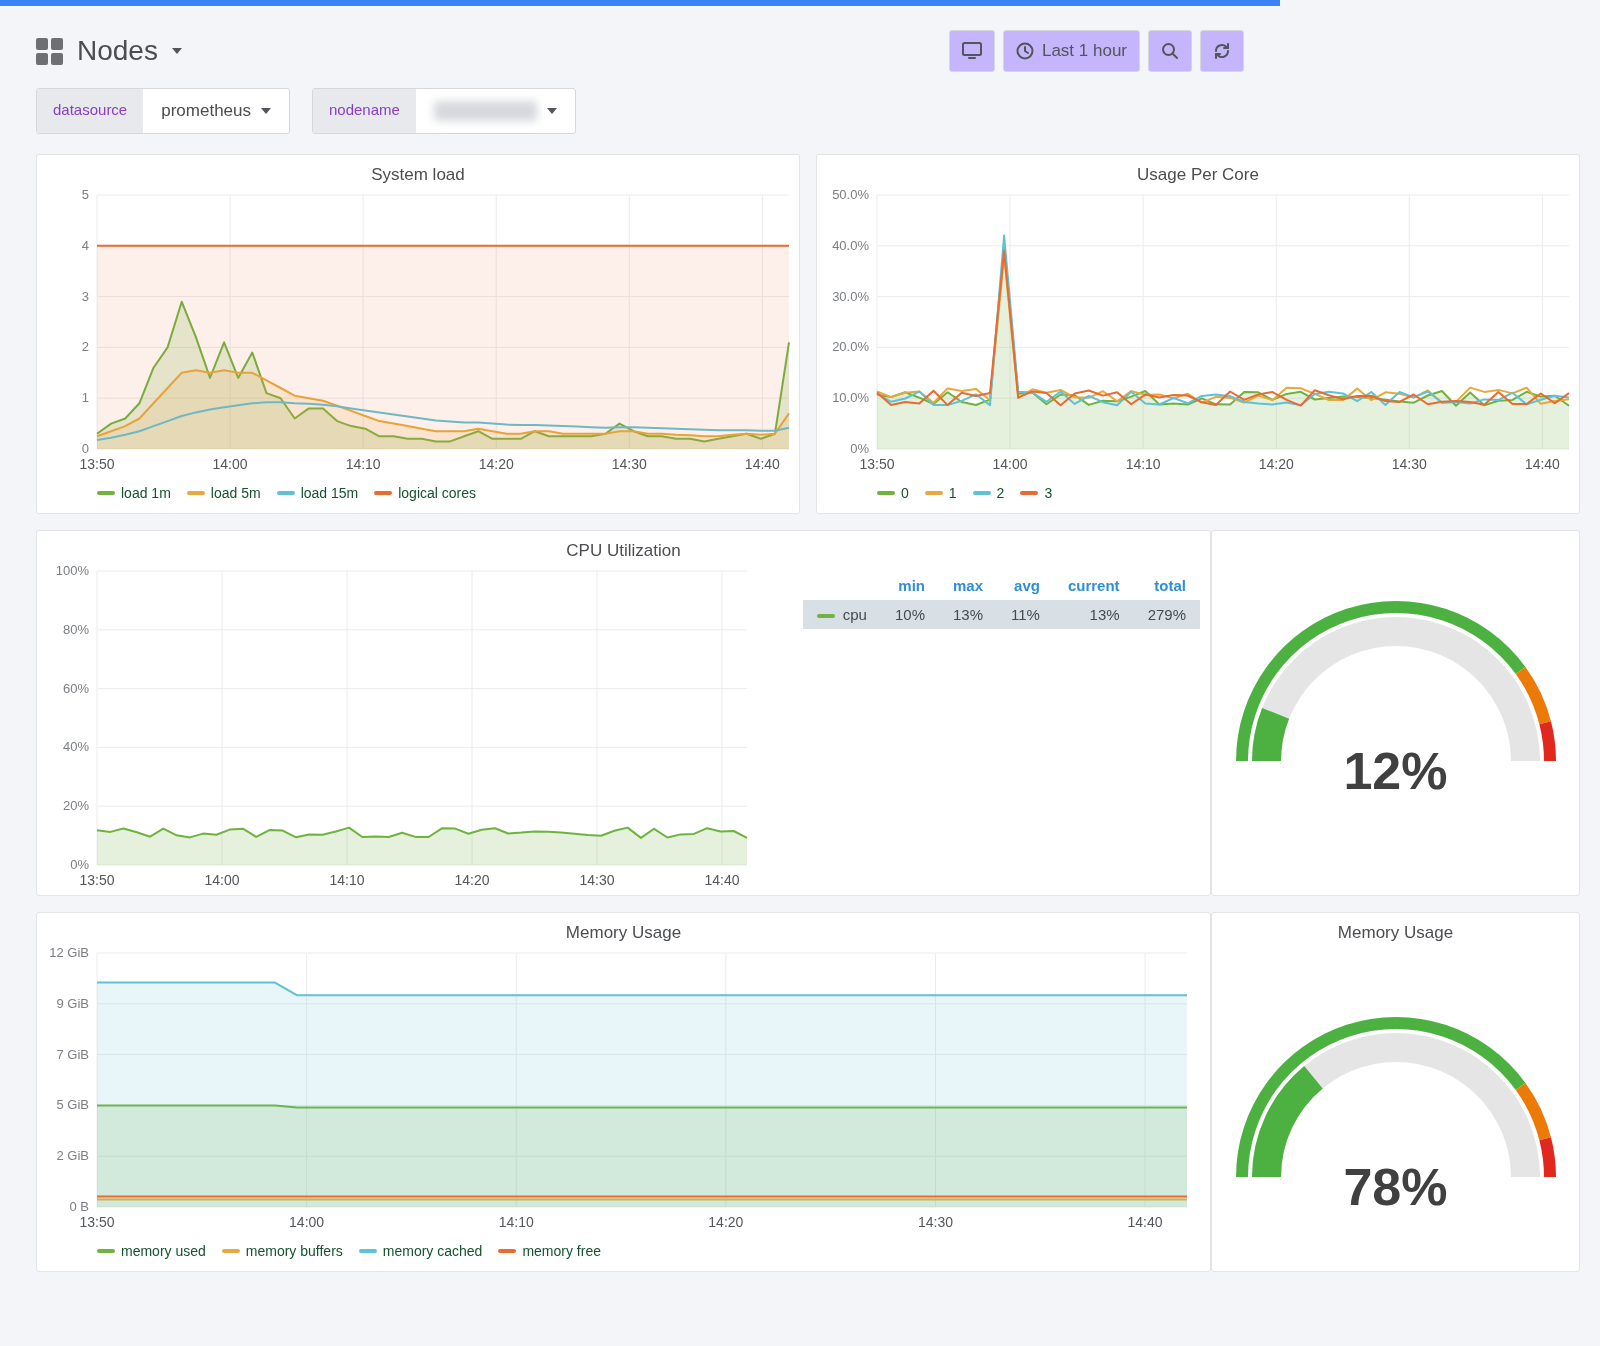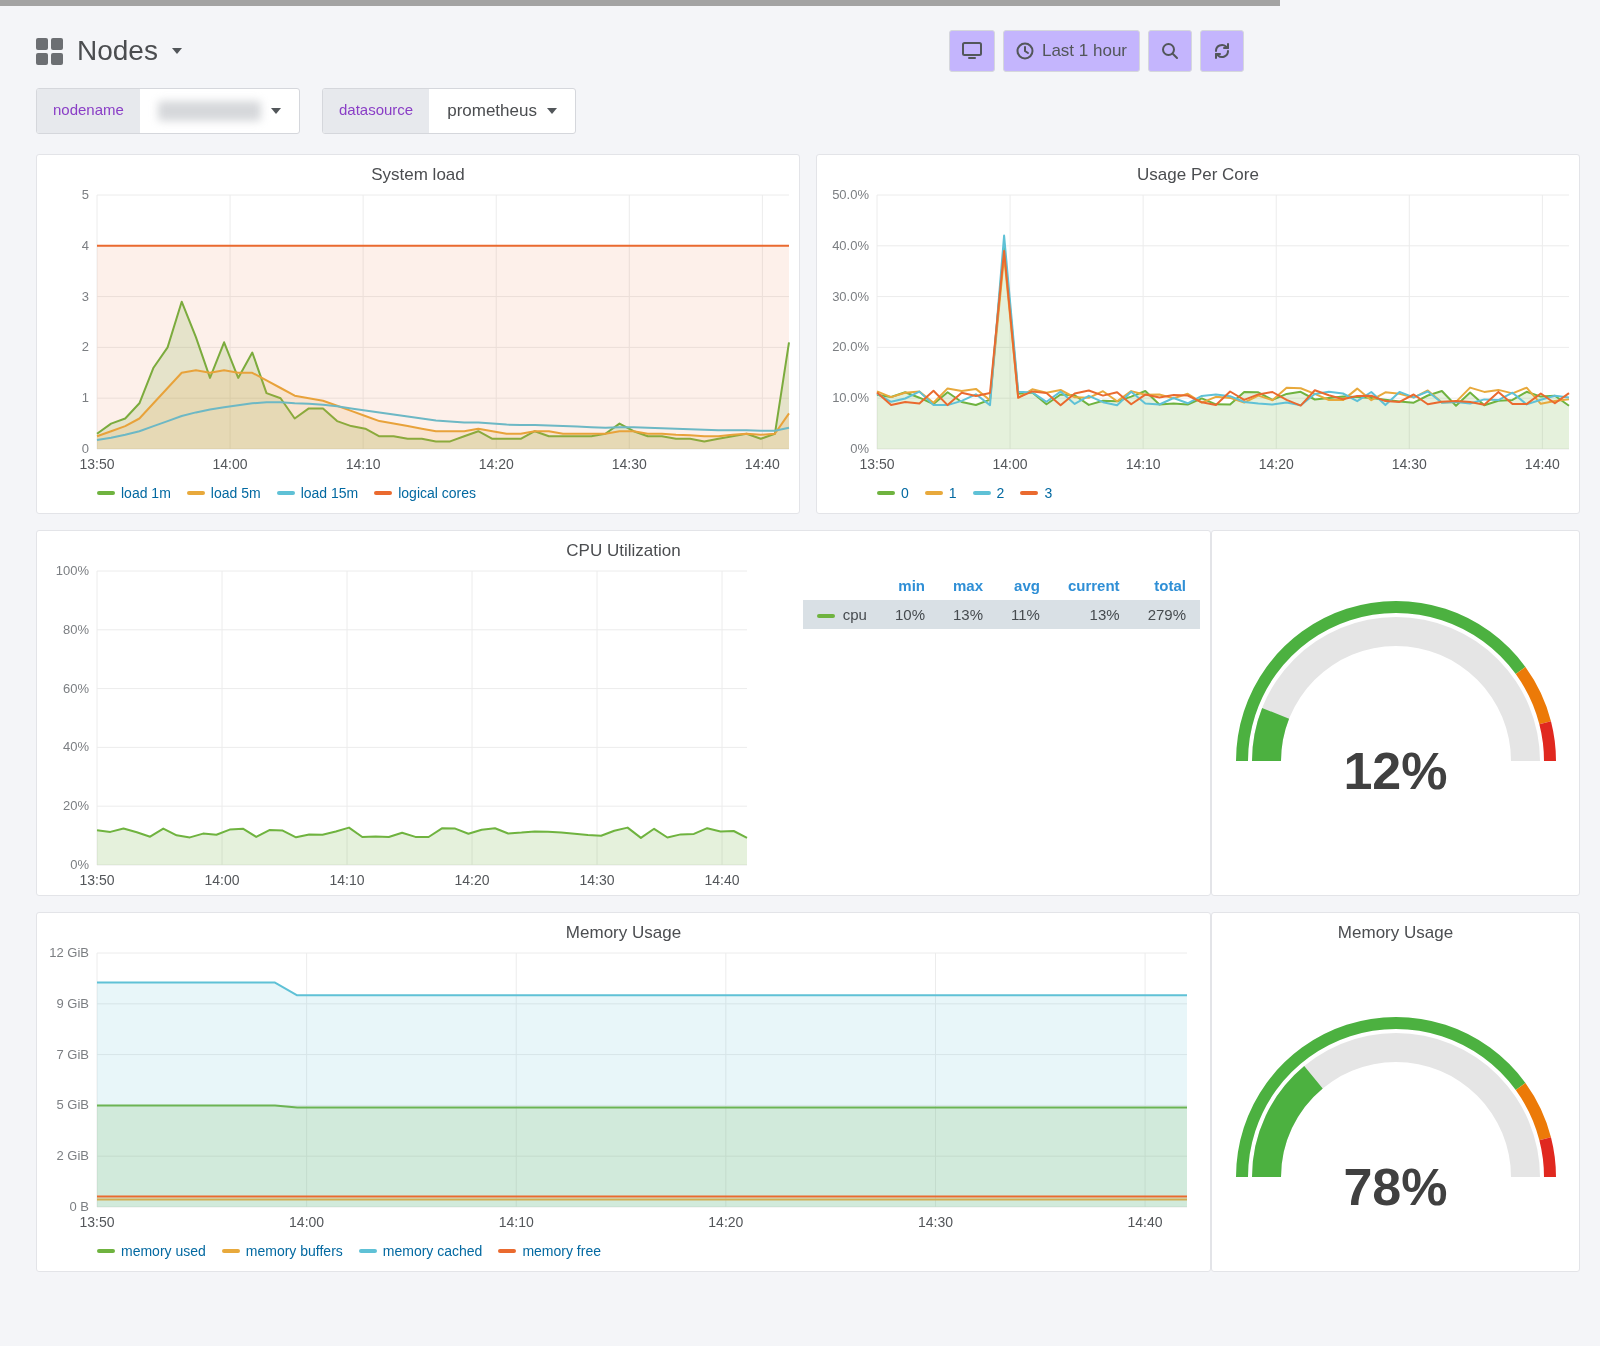--- a/index.html
+++ b/index.html
@@ -1,17 +1,17 @@
 <!DOCTYPE html>
 <html><head>
 <meta charset="utf-8">
 <style>
   html,body{margin:0;padding:0;background:#f4f5f8;font-family:-apple-system,BlinkMacSystemFont,"Segoe UI",Helvetica,Arial,sans-serif;color:#464b4f;font-size:12px}
   *{box-sizing:border-box}
-  .app{width:1280px;background:#f4f5f8;border-top:6px solid #a3a3a3}
+  .app{width:1280px;background:#f4f5f8;border-top:6px solid #3b82f6}
   
   .topbar{display:flex;align-items:center;justify-content:space-between;padding:24px 36px 16px 36px}
   .page-title{display:flex;align-items:center;gap:14px;font-size:28px;color:#4b4d50;font-weight:400}
   .page-title .glyph{display:grid;grid-template-columns:12px 12px;grid-template-rows:12px 12px;gap:3px}
   .page-title .glyph span{background:#6c6f73;border-radius:2px}
   .topbar-tools{display:flex;gap:8px}
   .tool-btn{background:#c4b5fd;border:1px solid #d5d7dc;border-radius:3px;height:42px;min-width:42px;display:flex;align-items:center;justify-content:center;padding:0 12px;color:#52565a;cursor:pointer}
   .tool-wide{gap:8px;font-size:17px}
   
   .varrow{display:flex;gap:22px;padding:0 36px 20px 36px}
@@ -20,21 +20,21 @@
   .varpick .v{padding:12px 18px;font-size:17px;color:#4b4d50;display:flex;align-items:center;gap:10px}
   .blur{filter:blur(4px);background:#d6d8db;color:#d6d8db;border-radius:3px;padding:0 26px}
   .caret{width:0;height:0;border-left:5px solid transparent;border-right:5px solid transparent;border-top:6px solid #52565a}
   
   .grid{padding:0 36px;display:grid;grid-template-columns:1fr 1fr;gap:16px}
   .panel{background:#fff;border:1px solid #e3e4e8;border-radius:3px;position:relative}
   .panel-title{text-align:center;font-size:17px;font-weight:400;color:#4b4d50;padding:10px 0 4px}
   .row2{grid-column:1/3;display:grid;grid-template-columns:1175px 1fr;}
   
   svg.chart{display:block}
-  .legend{display:flex;flex-wrap:wrap;gap:16px;padding:6px 12px 12px 60px;font-size:14px;color:#0369a1}
+  .legend{display:flex;flex-wrap:wrap;gap:16px;padding:6px 12px 12px 60px;font-size:14px;color:#14532d}
   .li{display:flex;align-items:center;gap:6px}
   .swatch{width:18px;height:4px;border-radius:2px}
   
   .cpuutil-body{display:flex}
   table.stat{border-collapse:collapse;margin-left:auto;margin-right:10px;font-size:15px}
   table.stat th{color:#2f8fd6;font-weight:600;text-align:right;padding:6px 14px}
   table.stat td{text-align:right;padding:6px 14px}
   table.stat tr.sel{background:#d9e0e5}
   
   .gauge-wrap{display:flex;flex-direction:column;align-items:center;padding:40px 0 30px}
@@ -83,30 +83,30 @@
         <svg width="18" height="18" viewBox="0 0 18 18">
             <path d="M3 9a6 6 0 0 1 10-4.5L15 6M15 9a6 6 0 0 1-10 4.5L3 12" fill="none" stroke="#52565a" stroke-width="2" stroke-linecap="round"></path>
             <path d="M15 2v4h-4M3 16v-4h4" fill="none" stroke="#52565a" stroke-width="2" stroke-linecap="round" stroke-linejoin="round"></path>
           </svg>
       </div>
     </div>
   </div>
 
   <div class="varrow">
     <div class="varpick">
+      <div class="k">datasource</div>
+      <div class="v">
+          <span>prometheus</span>
+          <span class="caret"></span>
+        </div>
+    </div>
+    <div class="varpick">
       <div class="k">nodename</div>
       <div class="v">
           <span class="blur">hidden</span>
-          <span class="caret"></span>
-        </div>
-    </div>
-    <div class="varpick">
-      <div class="k">datasource</div>
-      <div class="v">
-          <span>prometheus</span>
           <span class="caret"></span>
         </div>
     </div>
   </div>
 
   <div class="grid">
 
     <div class="panel">
       <div class="panel-title">System load</div>
       <svg class="chart" id="svg-system_load" width="762" height="290">

